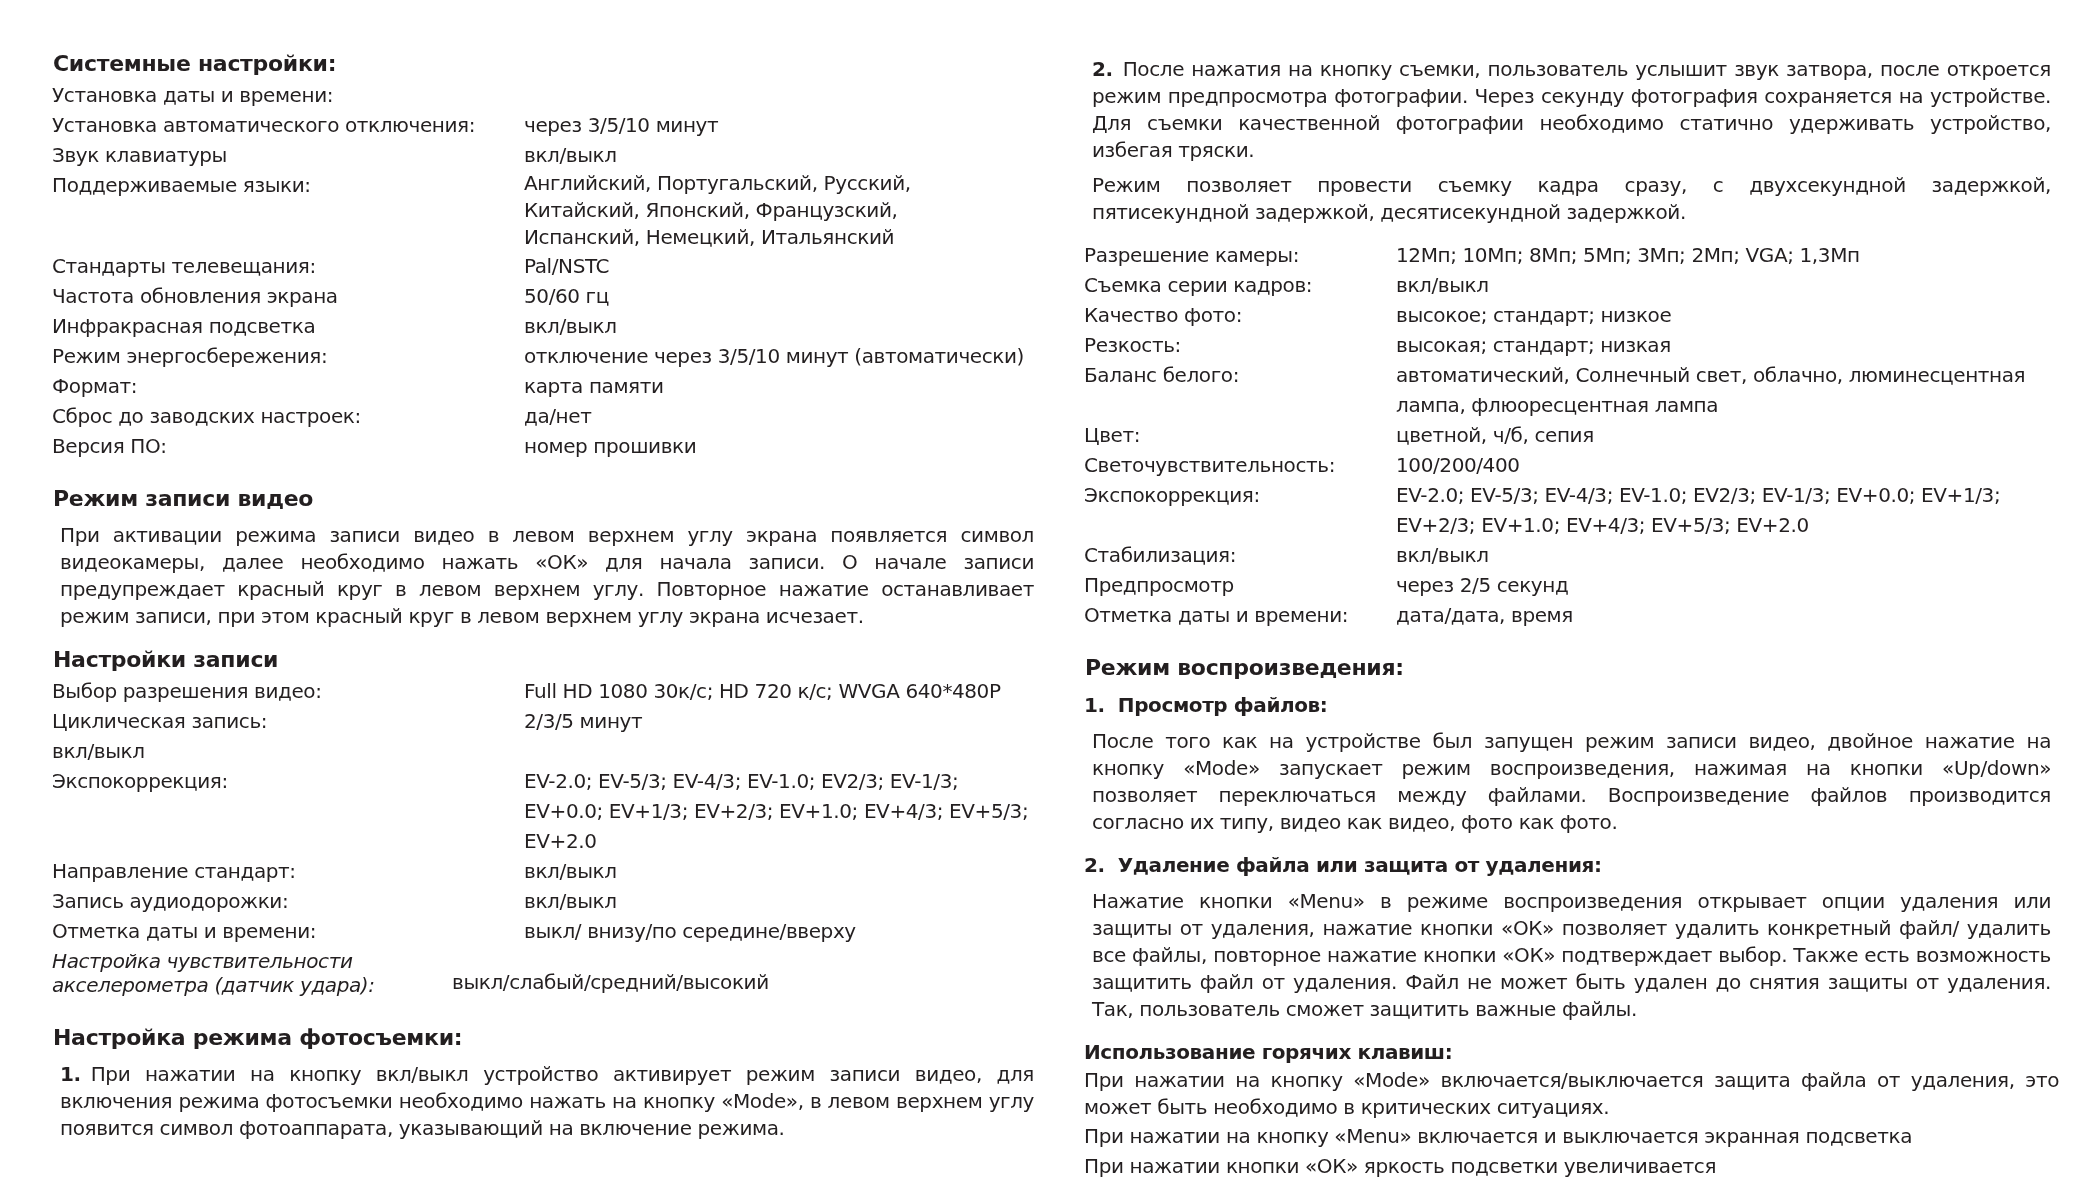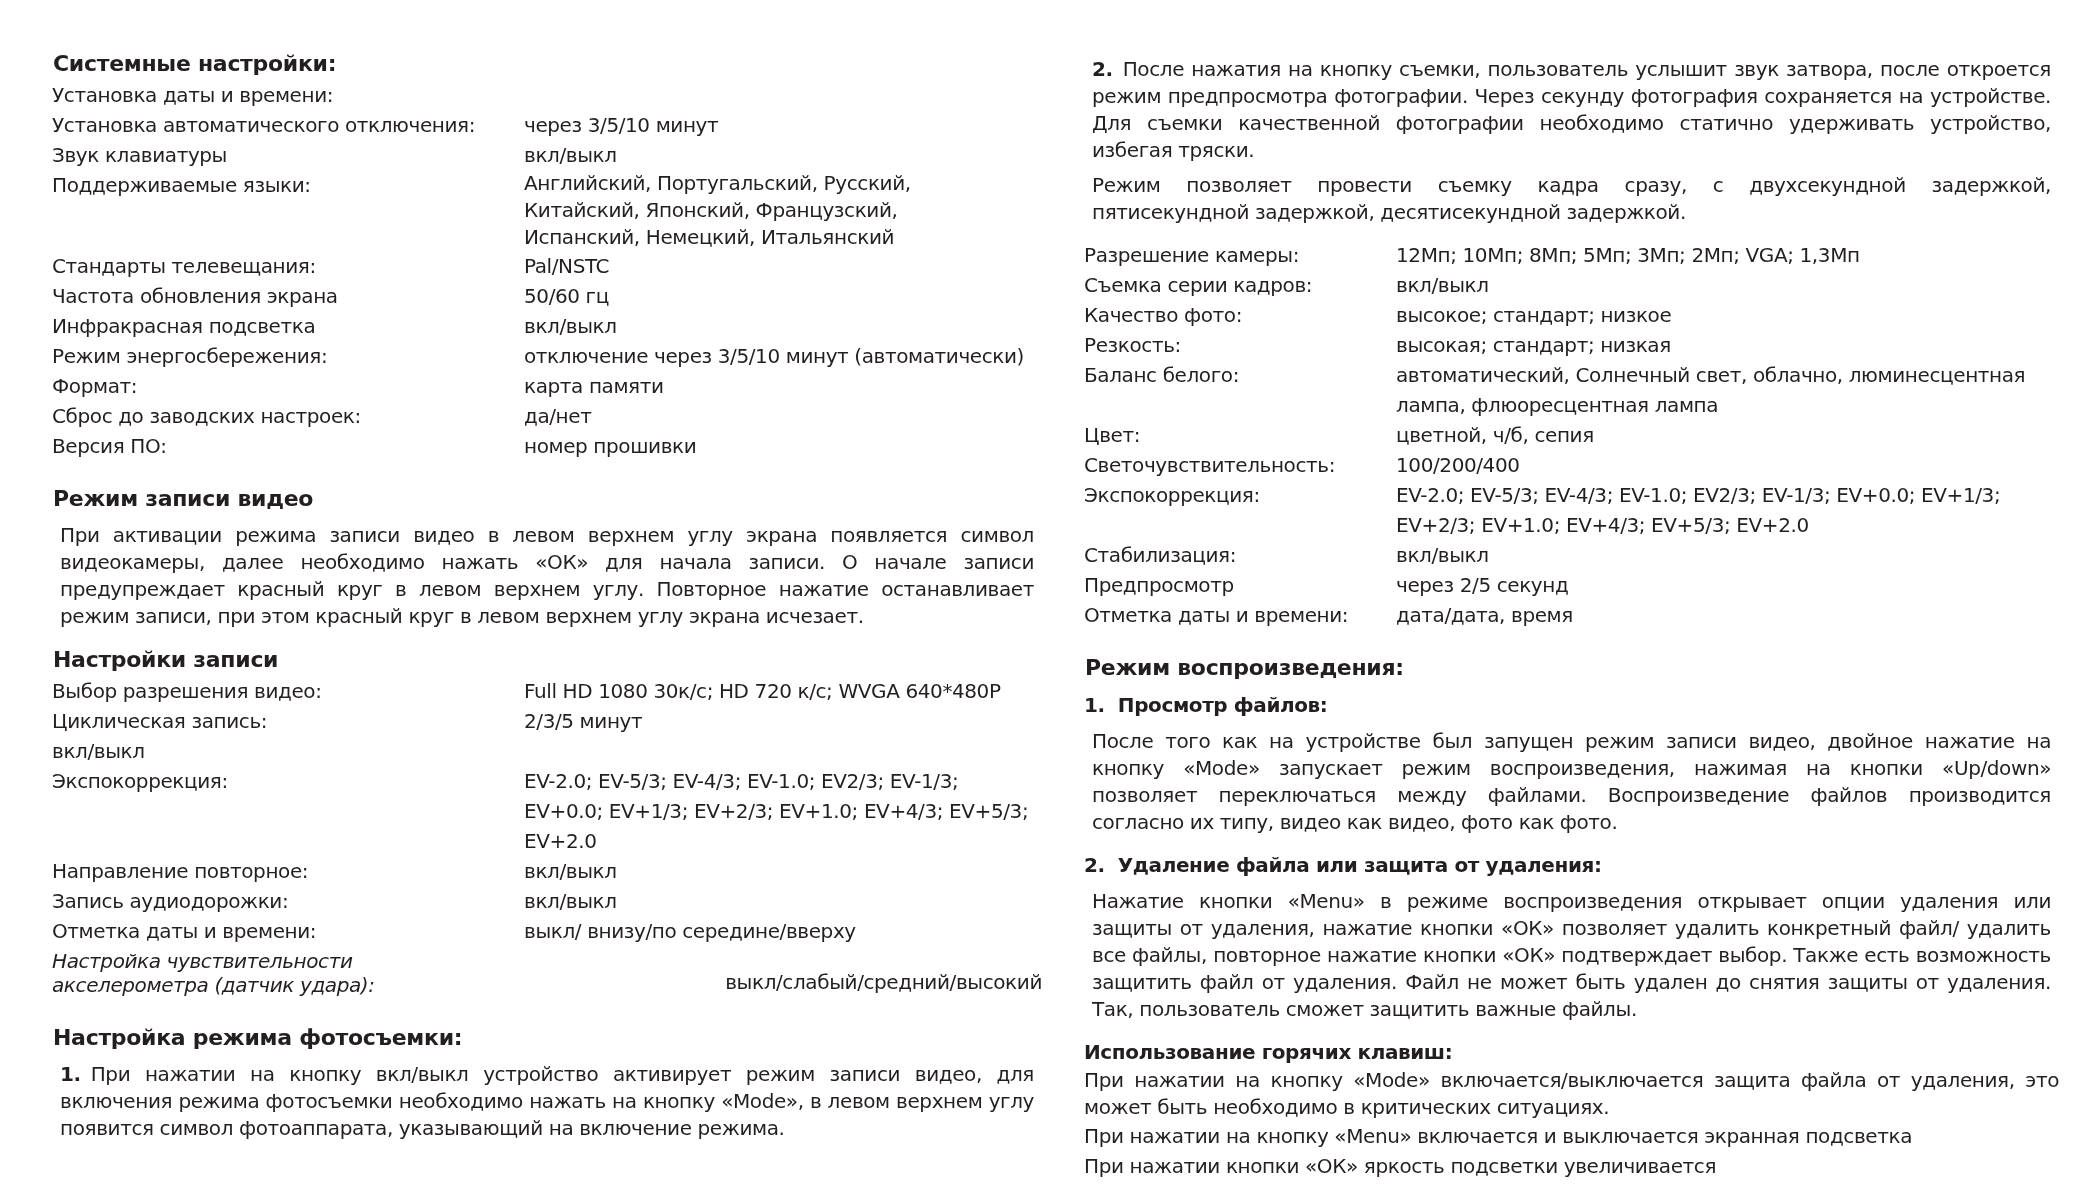--- a/index.html
+++ b/index.html
@@ -104,34 +104,34 @@
         <span class="val">2/3/5 минут</span>
       </div>
     <div class="spec">
         <span class="val">вкл/выкл</span>
       </div>
     <div class="spec">
         <span class="lbl">Экспокоррекция:</span>
         <span class="val">EV-2.0; EV-5/3; EV-4/3; EV-1.0; EV2/3; EV-1/3; EV+0.0; EV+1/3; EV+2/3; EV+1.0; EV+4/3; EV+5/3; EV+2.0</span>
       </div>
     <div class="spec">
-        <span class="lbl">Направление повторное:</span>
+        <span class="lbl">Направление стандарт:</span>
         <span class="val">вкл/выкл</span>
       </div>
     <div class="spec">
         <span class="lbl">Запись аудиодорожки:</span>
         <span class="val">вкл/выкл</span>
       </div>
     <div class="spec">
         <span class="lbl">Отметка даты и времени:</span>
         <span class="val">выкл/ внизу/по середине/вверху</span>
       </div>
     <div class="spec" style="align-items:flex-end;">
         <span class="lbl multi2" style="width:330px; margin-right:70px;font-style:italic;">Настройка чувствительности акселерометра (датчик удара):</span>
-        <span class="val" style="padding-bottom:3px;text-align:right;">выкл/слабый/средний/высокий</span>
+        <span class="val" style="padding-bottom:3px;">выкл/слабый/средний/высокий</span>
       </div>
   </div>
 
   <div class="gap-l"></div>
 
   <h2 class="section">Настройка режима фотосъемки:</h2>
   <p class="para" style="line-height:27px;"><span class="num">1.</span><span>При нажатии на кнопку вкл/выкл устройство активирует режим записи видео, для включения режима фотосъемки необходимо нажать на кнопку «Mode», в левом верхнем углу появится символ фотоаппарата, указывающий на включение режима.</span></p>
 </div>
 
 <div class="col col-right">

